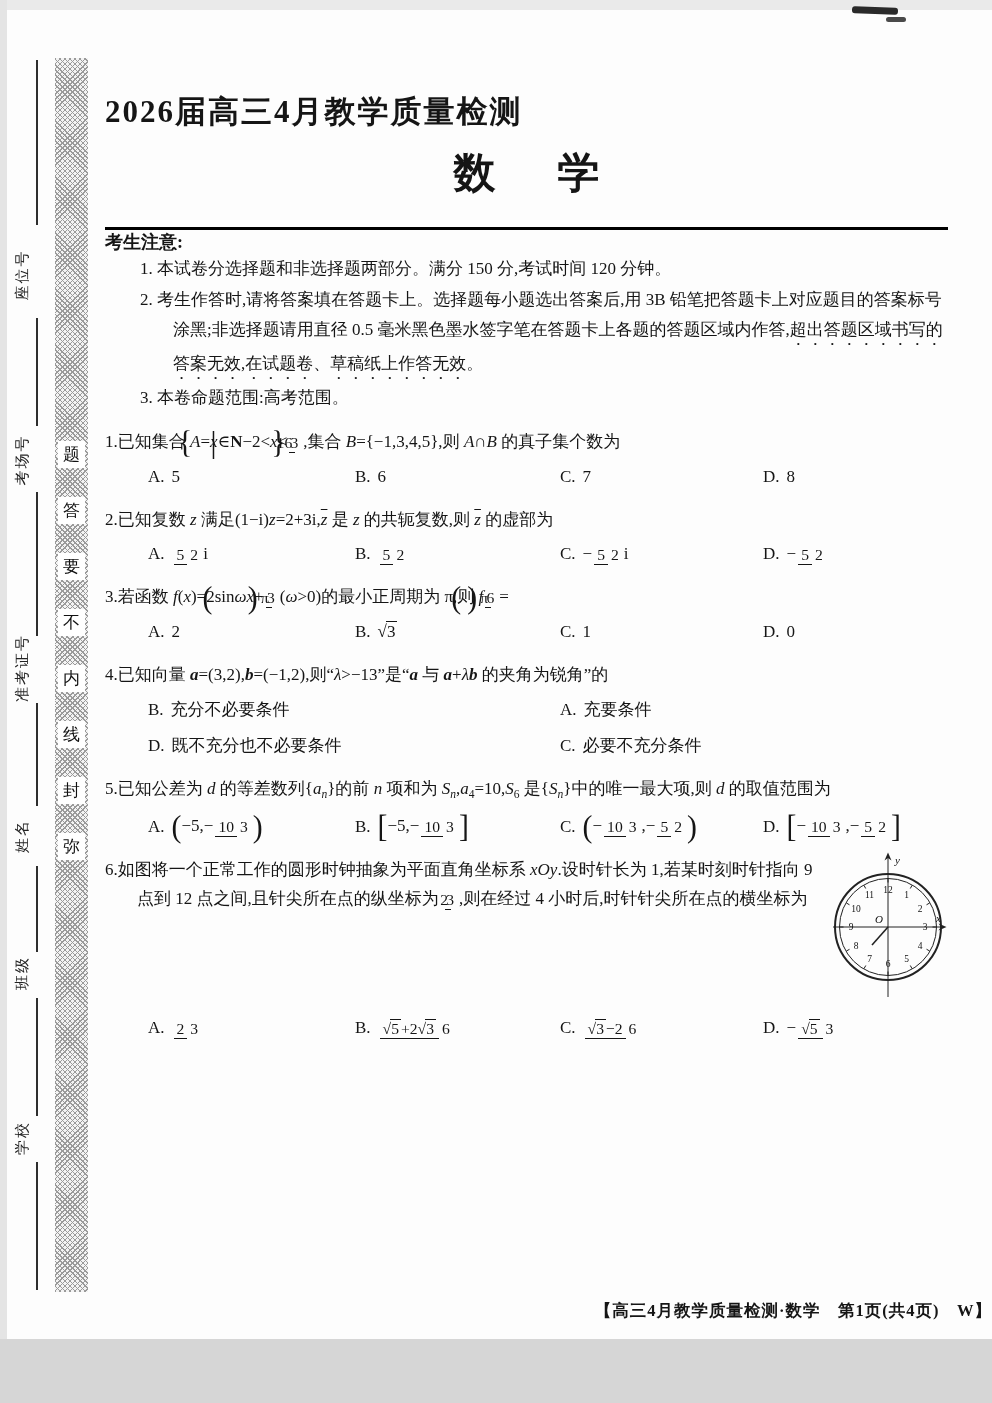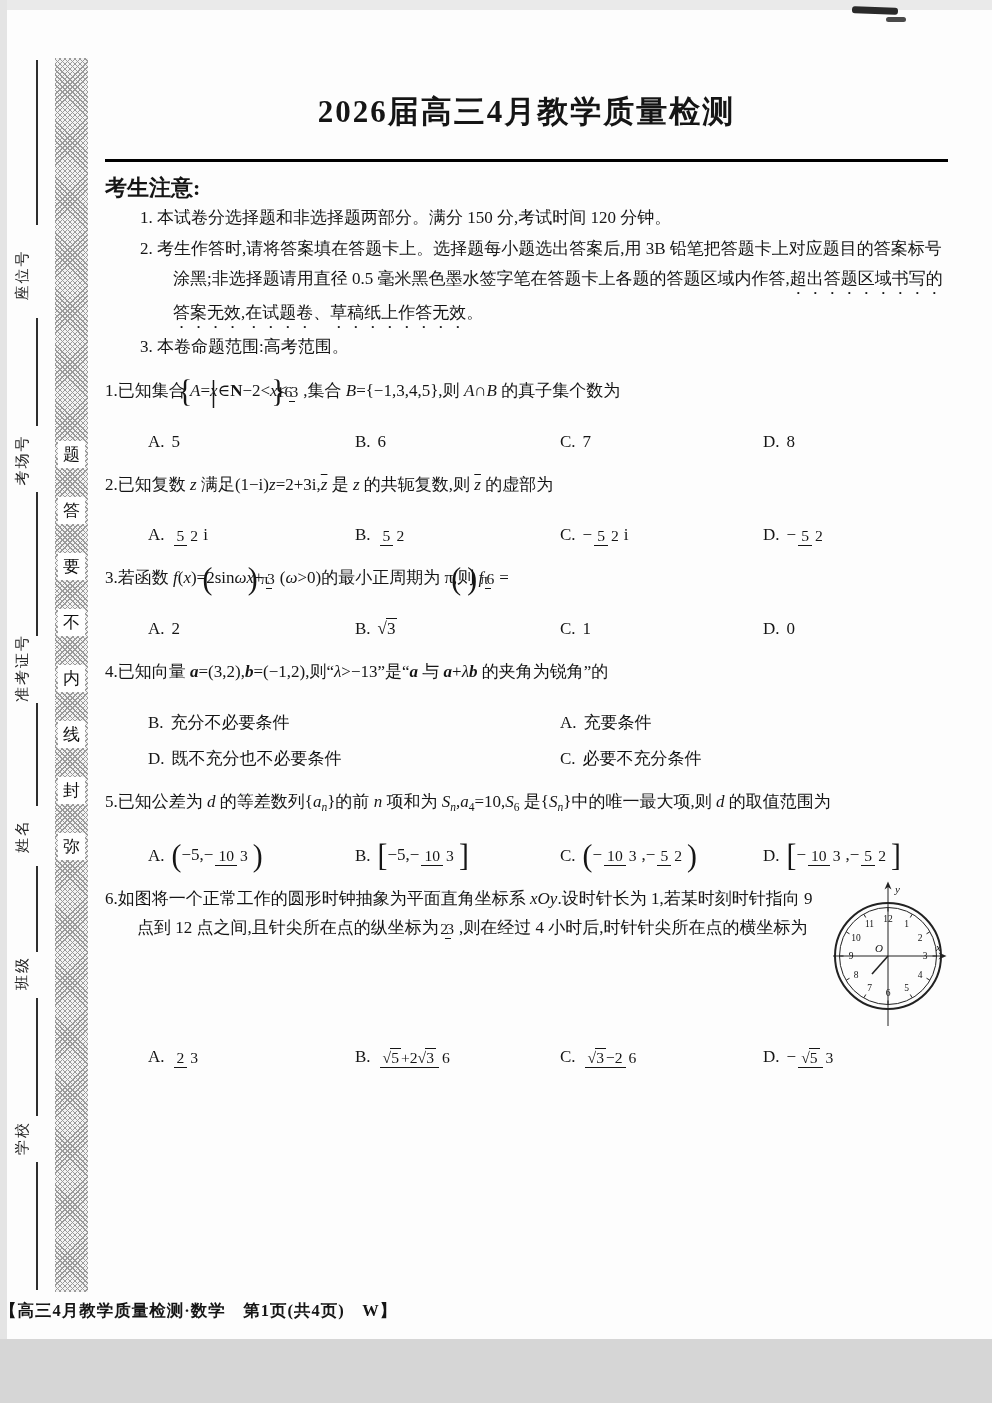--- a/index.html
+++ b/index.html
@@ -17,32 +17,32 @@
   .fill-line{position:absolute;left:36px;width:2px;background:#2e2e2e}
   .side-label{position:absolute;left:-37px;width:120px;height:20px;text-align:center;transform:rotate(-90deg);font-size:15px;letter-spacing:2px;color:#222;white-space:nowrap}
   .seal-strip{position:absolute;left:55px;top:58px;width:33px;height:1234px;background-color:#f3f3f3;
     background-image:repeating-linear-gradient(45deg,#9a9a9a 0 1px,transparent 1px 3.6px),
                      repeating-linear-gradient(135deg,#9a9a9a 0 1px,transparent 1px 3.6px)}
   .seal-chars{position:absolute;left:55px;top:441px;width:33px;display:flex;flex-direction:column;gap:29px;align-items:center}
   .seal-char{width:27px;height:27px;background:#fff;display:flex;align-items:center;justify-content:center;font-size:17px;color:#111}
 
   
   .main{position:absolute;left:105px;top:55px;width:843px}
-  .title{text-align:center;font-size:31px;font-weight:bold;margin-top:36px;letter-spacing:2px}
+  .title{text-align:left;font-size:31px;font-weight:bold;margin-top:36px;letter-spacing:2px}
   .subject{text-align:center;font-size:42px;font-weight:bold;margin-top:12px;letter-spacing:10px;text-indent:10px}
   .rule{border-bottom:3.5px solid #000;margin-top:26px}
-  .notice-head{font-weight:bold;font-size:22px;margin-top:11px}
+  .notice-head{font-weight:bold;font-size:18px;}
   .notice-item{font-size:17px;line-height:1.8;margin-left:35px;padding-left:33px;text-indent:-33px}
   .em-dots{-webkit-text-emphasis-style:filled dot;-webkit-text-emphasis-position:under;text-emphasis:filled dot;text-emphasis-position:under right}
   .section-head{font-weight:bold;font-size:17.5px;line-height:1.75;margin-top:14px;padding-left:34px;text-indent:-34px}
 
   
   .question{margin-top:13px;font-size:17px}
   .stem{line-height:1.75;padding-left:32px;text-indent:-32px}
-  .options{margin-left:43px;display:grid;margin-top:22px;line-height:1.7;align-items:center}
+  .options{margin-left:43px;display:grid;margin-top:6px;line-height:1.7;align-items:center}
   .options.cols-4{grid-template-columns:207px 205px 203px 1fr}
   .options.cols-2{grid-template-columns:412px 1fr;row-gap:7px}
   .options.clear{clear:right}
   .option{white-space:nowrap}
   .opt-label{margin-right:7px}
   i.var{font-family:"Liberation Serif",serif}
   .frac{display:inline-flex;flex-direction:row;vertical-align:middle;text-align:right;font-size:0.92em;margin:0 2px;line-height:1.15}
   .frac .num{border-bottom:1.3px solid #151515;padding:0 3px;display:block}
   .frac .den{padding:0 3px;display:block}
   .sqrt{white-space:nowrap;display:inline-block}
@@ -56,21 +56,21 @@
   #clock-wrap{float:right;width:118px;margin:-4px 0 4px 8px;text-indent:0;display:none}
   .rim{fill:none;stroke:#222;stroke-width:2}
   .rim2{fill:none;stroke:#222;stroke-width:1}
   .axis{stroke:#222;stroke-width:1}
   .ah{fill:#222}
   .hand{stroke:#222;stroke-width:1.6}
   .tick{stroke:#222;stroke-width:1}
   .clock-num{font-size:9.5px;text-anchor:middle;fill:#111;font-family:"Liberation Serif",serif}
   .axis-label{font-size:11px;font-style:italic;fill:#111;font-family:"Liberation Serif",serif}
 
-  .footer{position:absolute;top:1300px;left:0;width:100%;text-align:left;font-weight:bold;font-size:16.5px;letter-spacing:1px}
+  .footer{position:absolute;top:1300px;left:0;width:100%;text-align:right;font-weight:bold;font-size:16.5px;letter-spacing:1px}
 </style>
 </head>
 <body>
 
 <div class="scan-top"></div>
 <div class="scan-left"></div>
 <div class="scan-bottom"></div>
 <div class="smudge1"></div>
 <div class="smudge2"></div>
 
@@ -98,20 +98,21 @@
     <div class="seal-char">不</div>
     <div class="seal-char">内</div>
     <div class="seal-char">线</div>
     <div class="seal-char">封</div>
     <div class="seal-char">弥</div>
   </div>
 </div>
 
 <div class="main">
   <div class="title">2026届高三4月教学质量检测</div>
+  <div class="subject">数　学</div>
   <div class="rule"></div>
   <div class="notice-head">考生注意:</div>
   <div>
       <div class="notice-item"><span>1. 本试卷分选择题和非选择题两部分。满分 150 分,考试时间 120 分钟。</span></div>
       <div class="notice-item"><span>2. 考生作答时,请将答案填在答题卡上。选择题每小题选出答案后,用 3B 铅笔把答题卡上对应题目的答案标号涂黑;非选择题请用直径 0.5 毫米黑色墨水签字笔在答题卡上各题的答题区域内作答,</span><span class="em-dots">超出答题区域书写的答案无效,在试题卷、草稿纸上作答无效。</span></div>
       <div class="notice-item"><span>3. 本卷命题范围:高考范围。</span></div>
     </div>
   <div>
       <div class="question">
         <div class="stem"><span class="qnum">1.</span>已知集合 <i class="var">A</i>=<span class="big">{</span><i class="var">x</i>∈<b>N</b><span class="big">|</span>−2&lt;<i class="var">x</i>&lt;<span class="frac">

